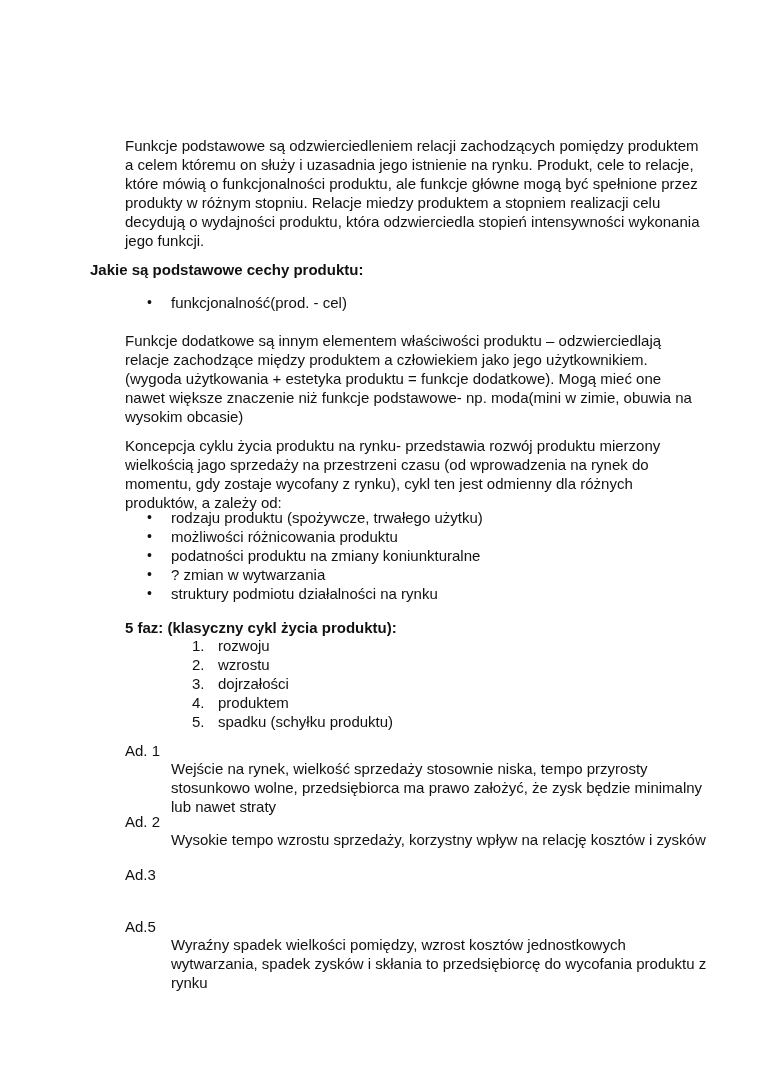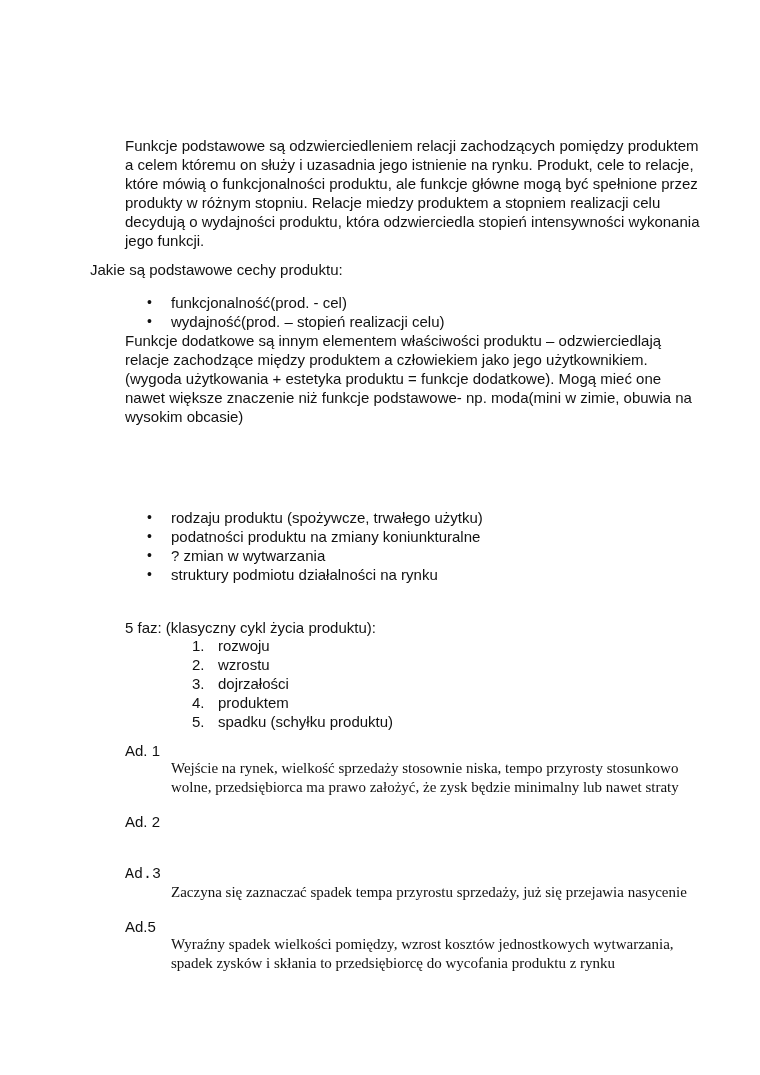--- a/index.html
+++ b/index.html
@@ -1,65 +1,66 @@
 <!DOCTYPE html>
 <html><head>
 <meta charset="utf-8">
 <style>
   html, body { margin: 0; padding: 0; background: #ffffff; }
   body { width: 760px; height: 1075px; position: relative; overflow: hidden;
          font-family: "Liberation Sans", sans-serif; color: #111; font-size: 15px; }
   .page { position: absolute; left: 0; top: 0; width: 760px; height: 993px; margin-top: 44px; }
   .p { position: absolute; left: 125px; width: 580px; line-height: 19px; margin: 0; }
-  .h { position: absolute; font-weight: normal; line-height: 19px; margin: 0; }
+  .h { position: absolute; font-weight: bold; line-height: 19px; margin: 0; }
   .list { position: absolute; margin: 0; padding: 0; list-style: none; }
   .list li { position: relative; line-height: 19px; }
   .bullet::before { content: "\2022"; position: absolute; left: -24px; font-size: 14px; }
   .num { position: absolute; left: -26px; }
   .ad { position: absolute; left: 125px; line-height: 19px; margin: 0; }
-  .adtext { position: absolute; left: 171px; width: 540px; line-height: 19px; margin: 0; font-family: Liberation Serif, serif; }
+  .adtext { position: absolute; left: 171px; width: 540px; line-height: 19px; margin: 0; }
 </style>
 </head>
 <body>
 
 <div class="page">
 
   <p class="p" style="top:92px;">Funkcje podstawowe są odzwierciedleniem relacji zachodzących pomiędzy produktem a celem któremu on służy i uzasadnia jego istnienie na rynku. Produkt, cele to relacje, które mówią o funkcjonalności produktu, ale funkcje główne mogą być spełnione przez produkty w różnym stopniu. Relacje miedzy produktem  a stopniem realizacji celu decydują o wydajności produktu, która odzwierciedla stopień intensywności wykonania jego funkcji.</p>
 
   <p class="h" style="left:90px; top:216px;">Jakie są podstawowe cechy produktu:</p>
 
   <ul class="list" style="left:171px; top:249px;">
     <li class="bullet">funkcjonalność(prod. - cel)</li>
-    <li class="bullet">wydajność(prod. –  stopień realizacji celu)</li>
   </ul>
 
   <p class="p" style="top:287px;">Funkcje dodatkowe są innym elementem właściwości produktu – odzwierciedlają relacje zachodzące między produktem a człowiekiem jako jego użytkownikiem. (wygoda użytkowania + estetyka produktu = funkcje dodatkowe). Mogą mieć one nawet większe znaczenie niż funkcje podstawowe- np. moda(mini w zimie, obuwia na wysokim obcasie)</p>
 
+  <p class="p" style="top:392px;">Koncepcja cyklu życia produktu na rynku- przedstawia rozwój produktu mierzony wielkością jago sprzedaży na przestrzeni czasu (od wprowadzenia na rynek do momentu, gdy zostaje wycofany z rynku), cykl ten jest odmienny dla różnych produktów, a zależy od:</p>
 
   <ul class="list" style="left:171px; top:464px;">
     <li class="bullet">rodzaju produktu (spożywcze, trwałego użytku)</li>
+    <li class="bullet">możliwości różnicowania produktu</li>
     <li class="bullet">podatności produktu na zmiany koniunkturalne</li>
     <li class="bullet">? zmian w wytwarzania</li>
     <li class="bullet">struktury podmiotu działalności na rynku</li>
   </ul>
 
   <p class="h" style="left:125px; top:574px;">5 faz: (klasyczny cykl życia produktu):</p>
 
   <ol class="list" style="left:218px; top:592px;">
     <li><span class="num">1.</span><span>rozwoju</span></li>
     <li><span class="num">2.</span><span>wzrostu</span></li>
     <li><span class="num">3.</span><span>dojrzałości</span></li>
     <li><span class="num">4.</span><span>produktem</span></li>
     <li><span class="num">5.</span><span>spadku (schyłku produktu)</span></li>
   </ol>
 
   <p class="ad" style="top:697px;">Ad. 1</p>
   <p class="adtext" style="top:715px;">Wejście na rynek, wielkość sprzedaży stosownie niska, tempo przyrosty stosunkowo wolne, przedsiębiorca ma prawo założyć, że zysk będzie minimalny lub nawet straty</p>
 
   <p class="ad" style="top:768px;text-align:center;">Ad. 2</p>
+  <p class="adtext" style="top:786px;">Wysokie tempo wzrostu sprzedaży, korzystny wpływ na relację kosztów i zysków</p>
 
-  <p class="ad" style="top:821px;font-family:Liberation Mono, monospace;">Ad.3</p>
-  <p class="adtext" style="top:839px;">Zaczyna się zaznaczać spadek tempa przyrostu sprzedaży, już się przejawia nasycenie</p>
+  <p class="ad" style="top:821px;">Ad.3</p>
 
   <p class="ad" style="top:873px;text-align:center;">Ad.5</p>
   <p class="adtext" style="top:891px;">Wyraźny spadek wielkości pomiędzy, wzrost kosztów jednostkowych wytwarzania, spadek zysków i skłania to przedsiębiorcę do wycofania produktu z rynku</p>
 
 </div>
 
 </body></html>

